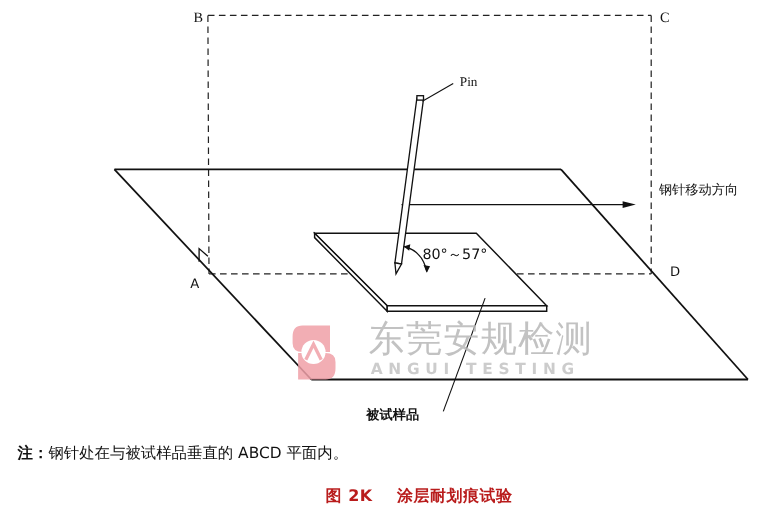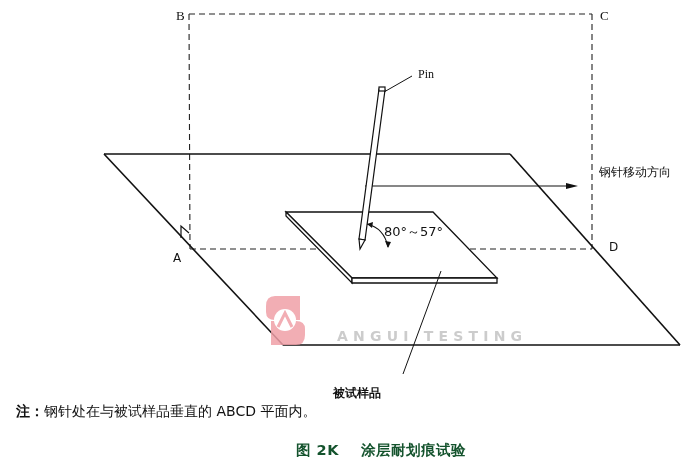--- a/index.html
+++ b/index.html
@@ -3,21 +3,21 @@
 <meta charset="utf-8">
 <style>
   html, body { margin:0; padding:0; background:#ffffff; }
   body { width:700px; height:475px; position:relative; overflow:hidden;
          font-family:"DejaVu Serif","Liberation Serif",serif; color:#111; }
   #figure { position:absolute; left:0; top:0; width:700px; height:475px; }
   .lbl { position:absolute; font-family:"Liberation Serif","DejaVu Serif",serif; font-size:13px; color:#111; line-height:1; }
   .cjk { position:absolute; font-family:"DejaVu Sans","Liberation Sans",sans-serif; font-size:12px; color:#111; line-height:1; white-space:nowrap; }
   .note { position:absolute; left:16px; top:403px; font-family:"DejaVu Sans",sans-serif; font-size:14px; color:#111; white-space:nowrap; }
   .note b { font-weight:bold; }
-  .caption { position:absolute; left:296px; top:441px; font-family:"DejaVu Sans",sans-serif; font-size:14.5px; font-weight:bold; color:#14532d; white-space:nowrap; letter-spacing:0.5px; }
+  .caption { position:absolute; left:296px; top:441px; font-family:"DejaVu Sans",sans-serif; font-size:14.5px; font-weight:bold; color:#b91c1c; white-space:nowrap; letter-spacing:0.5px; }
   .caption .gap { display:inline-block; width:22px; }
   .wm-cn { position:absolute; left:335px; top:291px; font-family:"DejaVu Sans",sans-serif; font-size:33px; color:#b8b8b8; opacity:0.85; letter-spacing:1px; white-space:nowrap; line-height:1; }
   .wm-en { position:absolute; left:337px; top:329px; font-family:"DejaVu Sans",sans-serif; font-size:14px; font-weight:bold; color:#c4c4c4; opacity:0.85; letter-spacing:5.2px; white-space:nowrap; line-height:1; }
 </style>
 </head>
 <body>
 
 <div id="figure">
   <svg width="700" height="475" viewBox="0 0 700 475" xmlns="http://www.w3.org/2000/svg" style="position:absolute;left:0;top:0;">
 
@@ -72,22 +72,23 @@
     </g>
   </svg>
 
   <span class="lbl" style="left:176px;top:9px;">B</span>
   <span class="lbl" style="left:600px;top:9px;">C</span>
   <span class="lbl" style="left:173px;top:252px;font-family:'DejaVu Sans',sans-serif;font-size:12px;">A</span>
   <span class="lbl" style="left:609px;top:241px;font-family:'DejaVu Sans',sans-serif;font-size:12px;">D</span>
   <span class="lbl" style="left:418px;top:68px;font-size:12px;">Pin</span>
   <span class="cjk" style="left:384px;top:225px;font-size:13px;">80°～57°</span>
   <span class="cjk" style="left:599px;top:166px;">钢针移动方向</span>
-  <span class="cjk" style="left:333px;top:371px;font-weight:bold;margin-top:16px;">被试样品</span>
+  <span class="cjk" style="left:333px;top:371px;font-weight:bold;">被试样品</span>
 
+  <span class="wm-cn">东莞安规检测</span>
   <span class="wm-en">ANGUI TESTING</span>
 
   <div class="note">
     <b>注：</b><span>钢针处在与被试样品垂直的 ABCD 平面内。</span>
   </div>
 
   <div class="caption">
     <span>图 2K</span><span class="gap"></span><span>涂层耐划痕试验</span>
   </div>
 </div>

